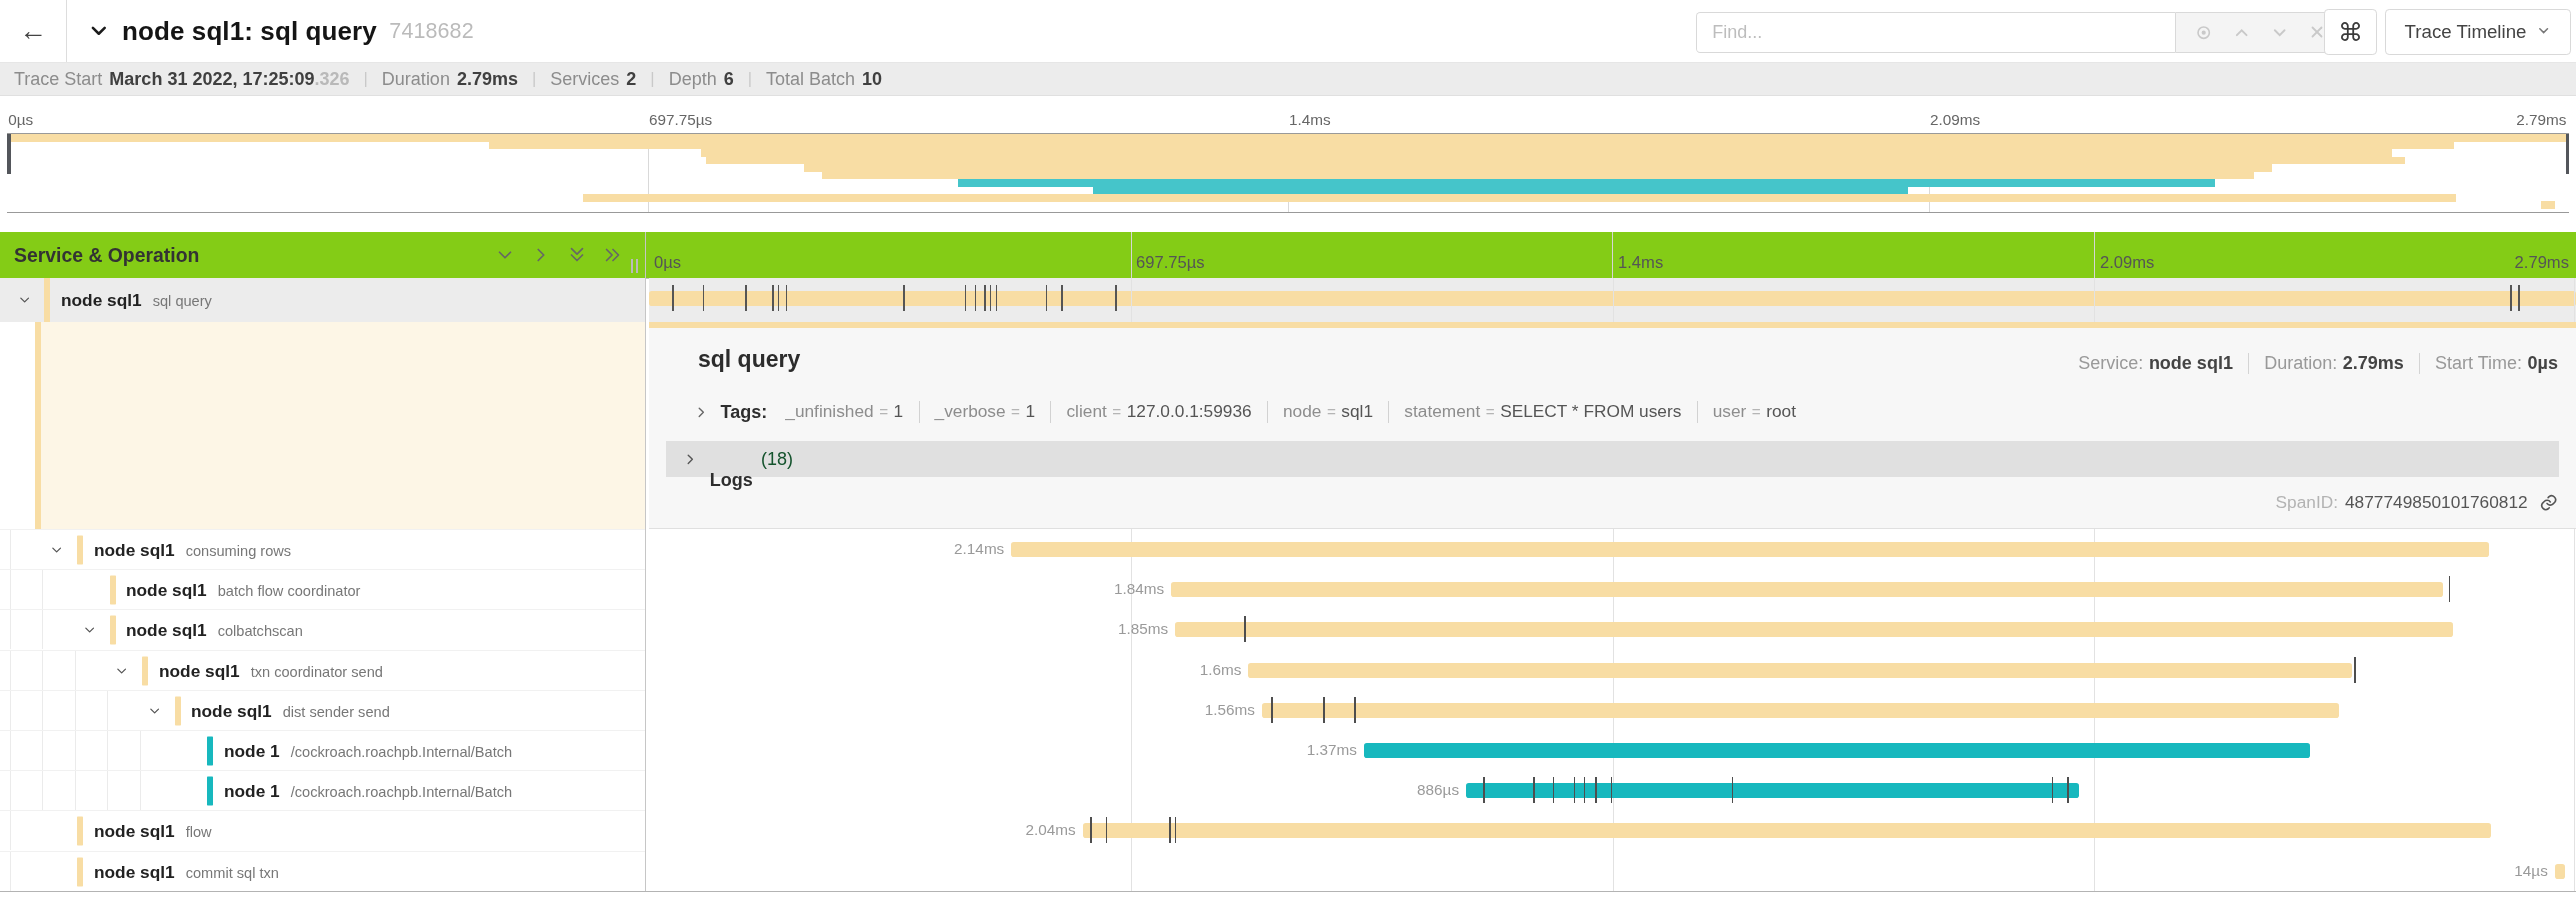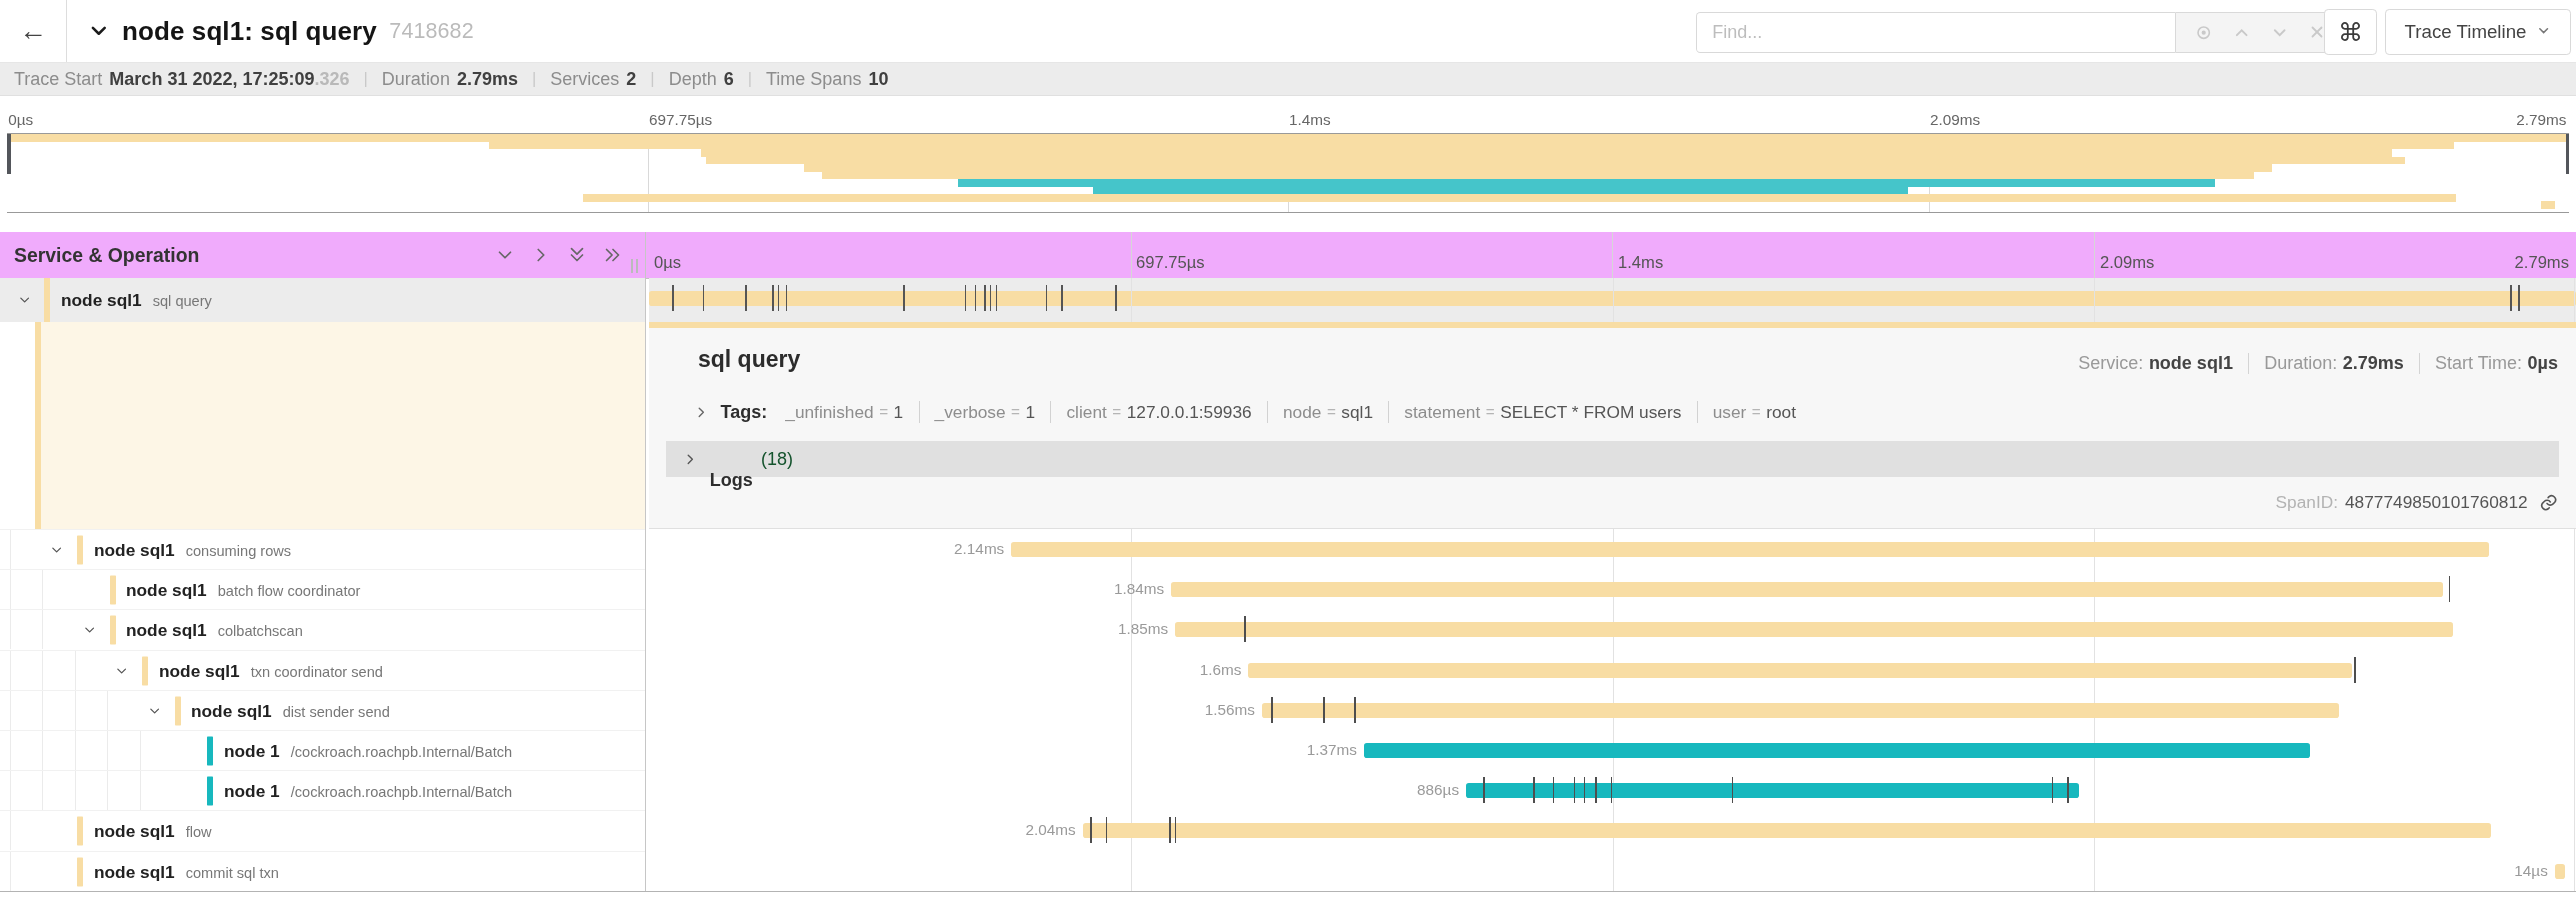--- a/index.html
+++ b/index.html
@@ -32,21 +32,21 @@
   
   .mini-labels{left:0;top:97px;width:2576px;height:35px;}
   .mini-label{position:absolute;bottom:2.8px;font-size:15.3px;color:#666;}
   .minimap{left:7px;top:133px;width:2562px;height:78px;border-top:1.4px solid #999;border-bottom:1.4px solid #999;background:#fff;}
   .mini-grid{position:absolute;top:0;width:0.7px;height:100%;background:#d9d9d9;}
   .mini-row{position:absolute;left:0;width:100%;height:7.5px;}
   .mini-bar{position:absolute;top:0;height:100%;}
   .mini-handle{position:absolute;top:0;width:3.5px;height:40px;background:#53565b;}
 
   
-  .sec-header{left:0;top:232px;width:2576px;height:46px;background:#f0abfc;border-bottom:0.7px solid #c2c2c2;}
+  .sec-header{left:0;top:232px;width:2576px;height:46px;background:#84cc16;border-bottom:0.7px solid #c2c2c2;}
   .sec-title{position:absolute;left:14px;top:0;height:46px;display:flex;align-items:center;font-size:19.4px;font-weight:bold;color:#333;}
   .sec-icons{position:absolute;left:494px;top:0;height:46px;display:flex;align-items:center;gap:14px;}
   .sec-icons svg{display:block;cursor:pointer;}
   .grip{position:absolute;left:627px;bottom:5.5px;width:15.3px;height:14px;display:flex;gap:3.5px;justify-content:center;cursor:col-resize;}
   .grip i{display:block;width:2.1px;height:14px;background:#bbb;}
   .ruler-label{position:absolute;bottom:5.5px;font-size:16.6px;color:#555;}
   .hdr-grid{position:absolute;top:0;width:0.7px;height:100%;background:#d6d6d6;}
 
   
   .v-divider{left:645px;top:232px;width:0.7px;height:659px;background:#c6c6c6;z-index:6;}
@@ -166,21 +166,21 @@
       <div class="ti-sep">|</div>
       <div class="ti-label">Duration</div>
       <div class="ti-value">2.79ms</div>
       <div class="ti-sep">|</div>
       <div class="ti-label">Services</div>
       <div class="ti-value">2</div>
       <div class="ti-sep">|</div>
       <div class="ti-label">Depth</div>
       <div class="ti-value">6</div>
       <div class="ti-sep">|</div>
-      <div class="ti-label">Time Spans</div>
+      <div class="ti-label">Total Batch</div>
       <div class="ti-value">10</div>
     </div>
 
   <div class="abs mini-labels" id="mini-labels">
       <div class="mini-label" style="left: 8.3px;">0µs</div>
       <div class="mini-label" style="left: 649px;">697.75µs</div>
       <div class="mini-label" style="left: 1289px;">1.4ms</div>
       <div class="mini-label" style="left: 1930px;">2.09ms</div>
       <div class="mini-label" style="right: 9.7px;">2.79ms</div>
     </div>
@@ -319,21 +319,21 @@
       <span>Start Time:</span>
         <b>0µs</b>
     </div>
     <div class="tags-row" id="tags-row">
       <span class="acc-chev">
         <svg width="16.6" height="16.6" viewBox="0 0 24 24" fill="none" stroke="#666" stroke-width="2" stroke-linecap="round" stroke-linejoin="round">
             <polyline points="9 6 15 12 9 18"></polyline>
           </svg>
       </span>
       <span class="tags-word">Tags:</span>
-      <span id="tags-list" style="display:flex;align-items:center;">
+      <span id="tags-list" style="display:flex;align-items:flex-start;">
           <span class="tag-item">
             <span class="tag-key">_unfinished</span>
             <span class="tag-eq">=</span>
             <span class="tag-val">1</span>
           </span>
           <span class="tag-sep"></span>
           <span class="tag-item">
             <span class="tag-key">_verbose</span>
             <span class="tag-eq">=</span>
             <span class="tag-val">1</span>

